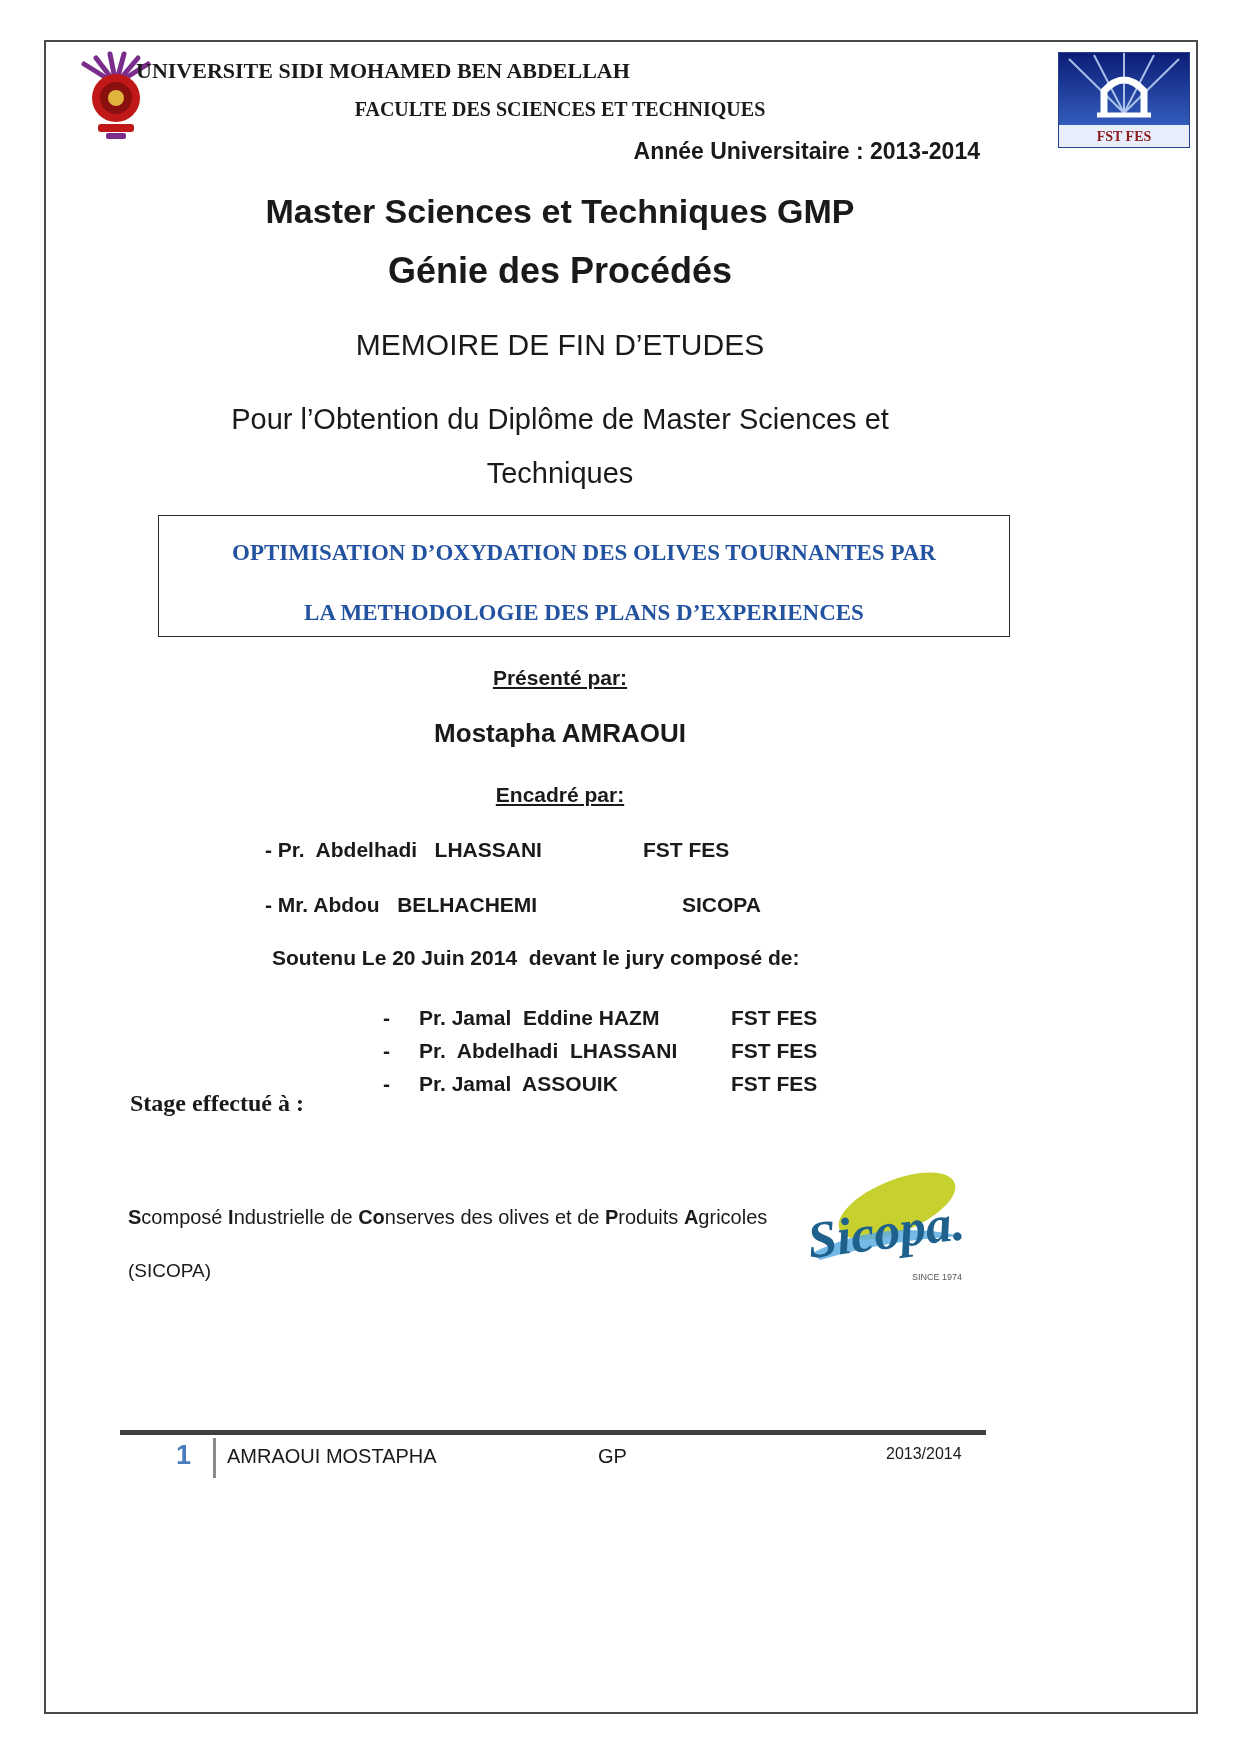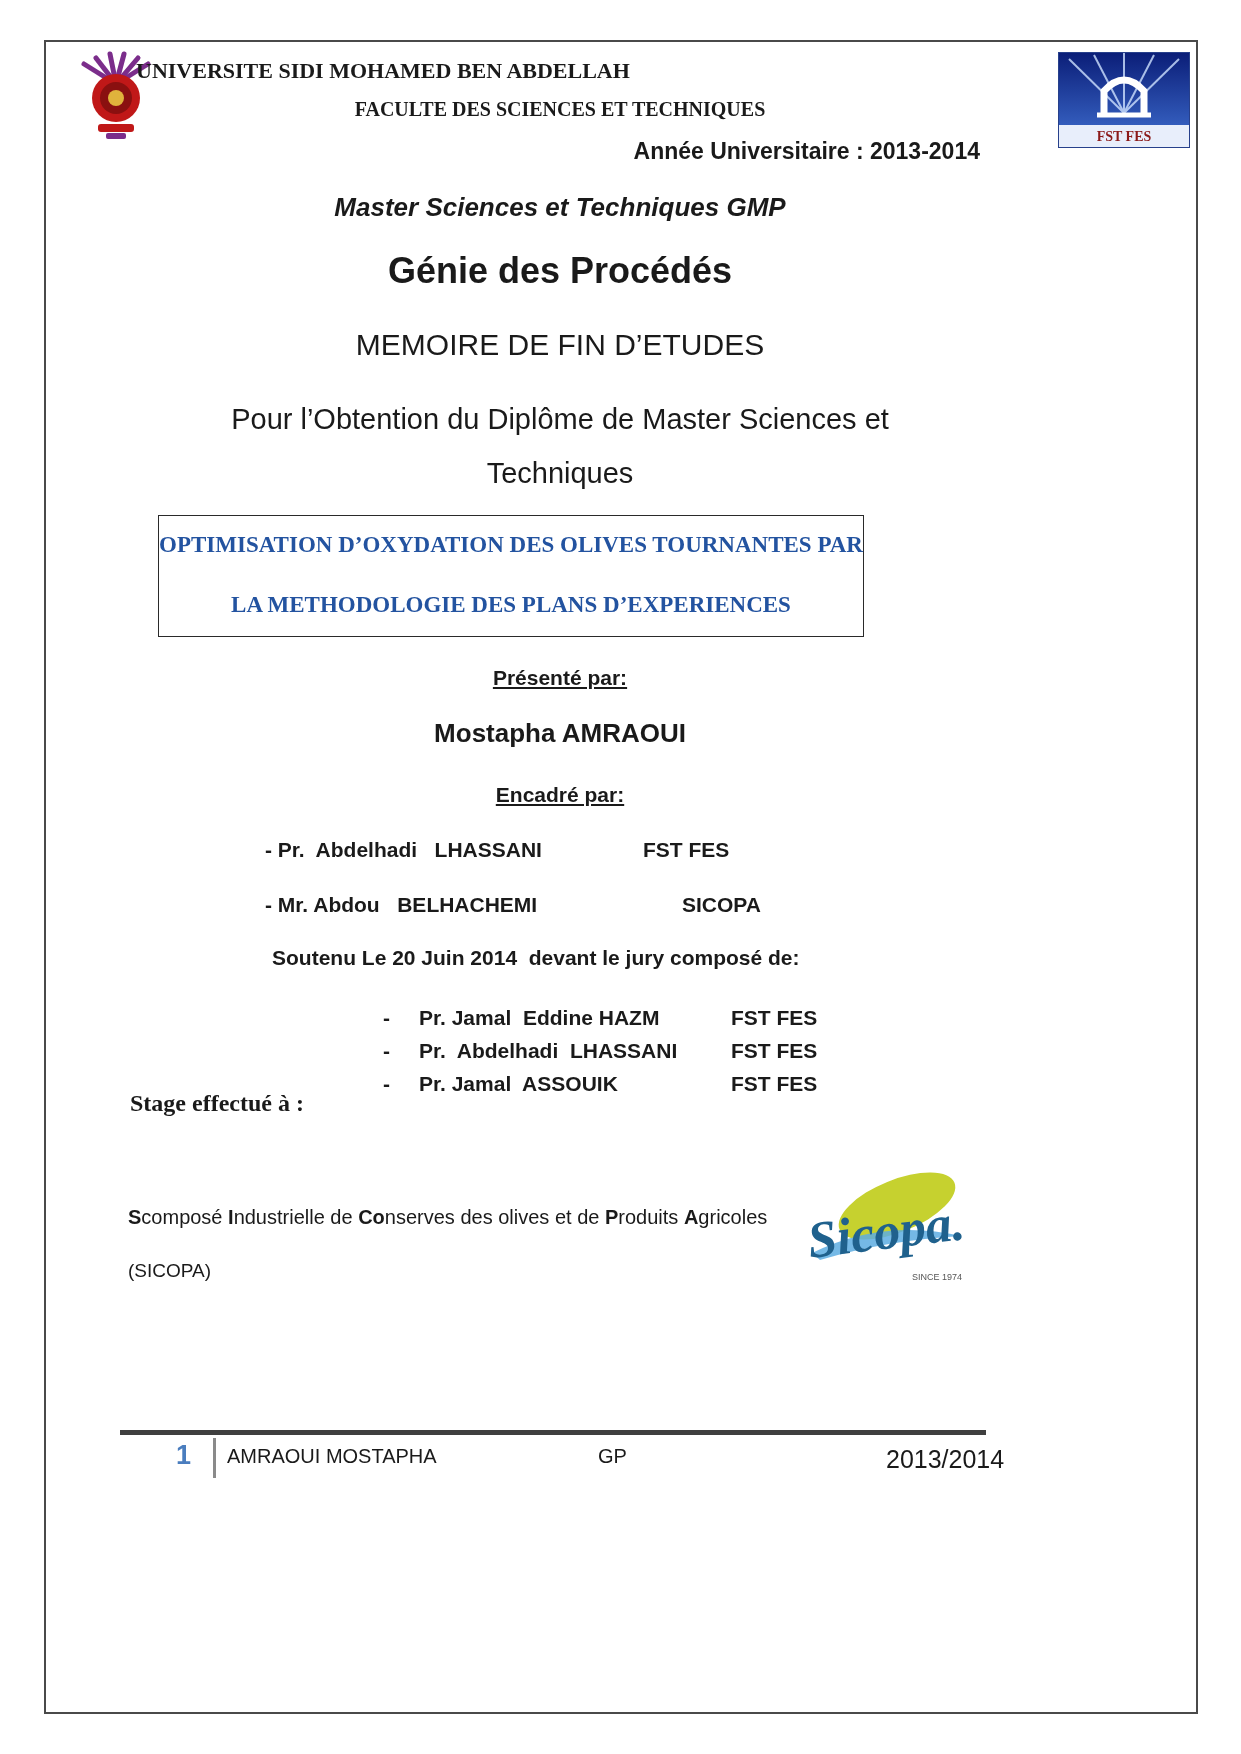--- a/index.html
+++ b/index.html
@@ -17,31 +17,31 @@
     border:2px solid #4a4a4a;
   }
   .abs{position:absolute;}
   .serif{font-family:"Liberation Serif", serif;}
   .center-col{left:60px;width:1000px;text-align:center;}
 
   .univ-name{top:58px;font-size:22px;font-weight:bold;left:136px;width:820px;}
   .fac-name{top:98px;font-size:20px;font-weight:bold;left:150px;width:820px;text-align:center;}
   .acad-year{top:138px;font-size:23px;font-weight:bold;left:150px;width:830px;text-align:right;}
 
-  .master-title{top:192px;font-size:26px;font-weight:bold;font-style:italic;}
+  .master-title{top:192px;font-size:34px;font-weight:bold;}
   .specialty-title{top:250px;font-size:36px;font-weight:bold;}
   .memoire-title{top:328px;font-size:30px;}
   .diploma-sub{top:392px;font-size:29px;line-height:54px;}
 
   .subject-box{
-    left:158px;top:515px;width:706px;height:122px;
+    left:158px;top:515px;width:852px;height:122px;
     border:1px solid #2a2a2a;
     text-align:center;
     box-sizing:border-box;
-    padding-top:14px;
+    padding-top:22px;
   }
   .subject-line{
     font-family:"Liberation Serif", serif;
     font-weight:bold;font-size:23px;color:#2353a0;
     line-height:30px;
   }
   .subject-line + .subject-line{margin-top:30px;}
 
   .presented-by{top:666px;font-size:21px;font-weight:bold;text-decoration:underline;}
   .author-name{top:718px;font-size:26px;font-weight:bold;}
@@ -66,21 +66,21 @@
 
   .seal-logo{left:68px;top:50px;width:96px;height:92px;}
   .fst-logo{left:1058px;top:52px;width:132px;height:96px;border:1px solid #27408b;box-sizing:border-box;}
   .sicopa-logo{left:792px;top:1158px;width:185px;height:140px;}
 
   .footer-line{left:120px;top:1430px;width:866px;height:5px;background:#3f3f3f;}
   .footer-page{left:176px;top:1440px;font-size:27px;font-weight:bold;color:#4a7dbe;}
   .footer-bar{left:213px;top:1438px;width:3px;height:40px;background:#8a8a8a;}
   .footer-author{left:227px;top:1445px;font-size:20px;}
   .footer-program{left:598px;top:1445px;font-size:20px;}
-  .footer-year{left:886px;top:1445px;font-size:25px;text-align:right;}
+  .footer-year{left:886px;top:1445px;font-size:16px;text-align:right;}
 </style>
 </head>
 <body>
 
 <div class="page">
   <div class="frame"></div>
 
   <div class="abs seal-logo">
     <svg width="96" height="92" viewBox="0 0 96 92">
       <g stroke="#7b2d8b" stroke-width="5" stroke-linecap="round">

